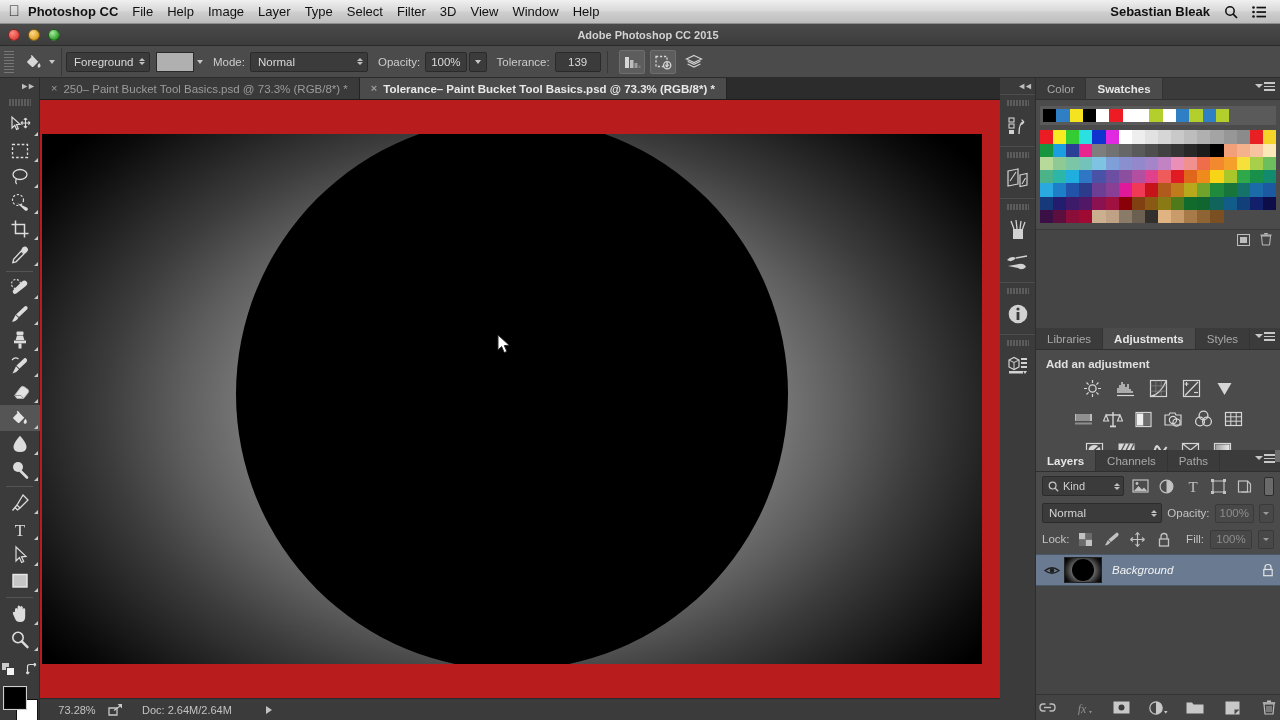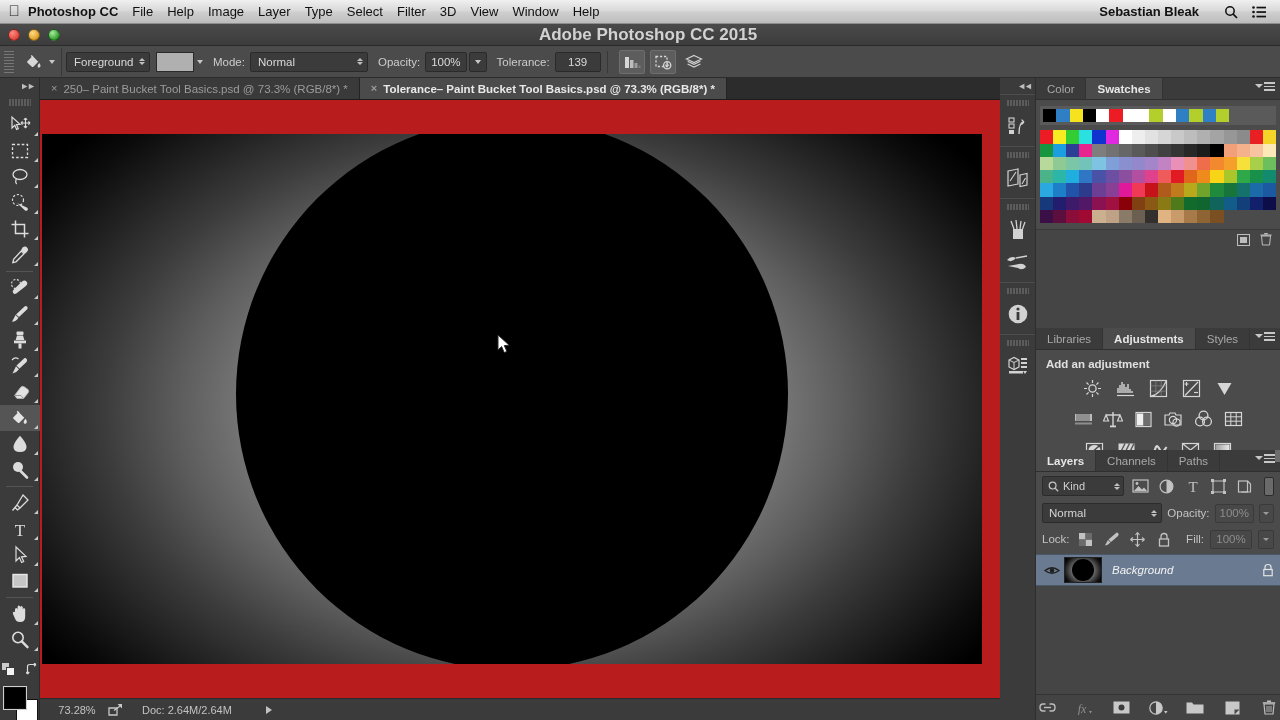--- a/index.html
+++ b/index.html
@@ -20,31 +20,31 @@
     display: flex; align-items: center;
     font-size: 13px; color: #111;
   }
   .apple-logo {
     width: 28px; display: flex; justify-content: center; align-items: center;
     font-size: 15px; line-height: 1; color: #1a1a1a; padding-bottom: 2px;
   }
   .macbar .appname { font-weight: bold; margin-right: 14px; font-size: 13px; }
   .macbar .mitem { margin-right: 14px; font-size: 13px; white-space: nowrap; }
   .macbar .spacer { flex: 1; }
-  .macbar .username { font-weight: bold; font-size: 13px; margin-right: 25px; }
+  .macbar .username { font-weight: bold; font-size: 13px; margin-right: 14px; }
   .macbar .sysicon { margin-right: 14px; display: flex; align-items: center; }
 
   
   .titlebar {
     position: absolute; left: 0; top: 24px; width: 1280px; height: 22px;
     background: linear-gradient(to bottom, #4a4a4a, #3c3c3c);
     border-bottom: 1px solid #2a2a2a;
     display: flex; align-items: center; justify-content: center;
   }
-  .titlebar .title { color: #d2d2d2; font-size: 17px; font-weight: bold; margin-left: 16px; }
+  .titlebar .title { color: #d2d2d2; font-size: 11px; font-weight: bold; margin-left: 16px; }
   .traffic { position: absolute; left: 8px; top: 5px; display: flex; gap: 8px; }
   .traffic i {
     width: 12px; height: 12px; border-radius: 50%; display: block;
     border: 1px solid rgba(0,0,0,.45);
   }
   .traffic .r { background: radial-gradient(circle at 35% 30%, #ff8b80, #e0443e 70%); }
   .traffic .y { background: radial-gradient(circle at 35% 30%, #ffd98a, #dea123 70%); }
   .traffic .g { background: radial-gradient(circle at 35% 30%, #a8e9a0, #31a02c 70%); }
 
   

